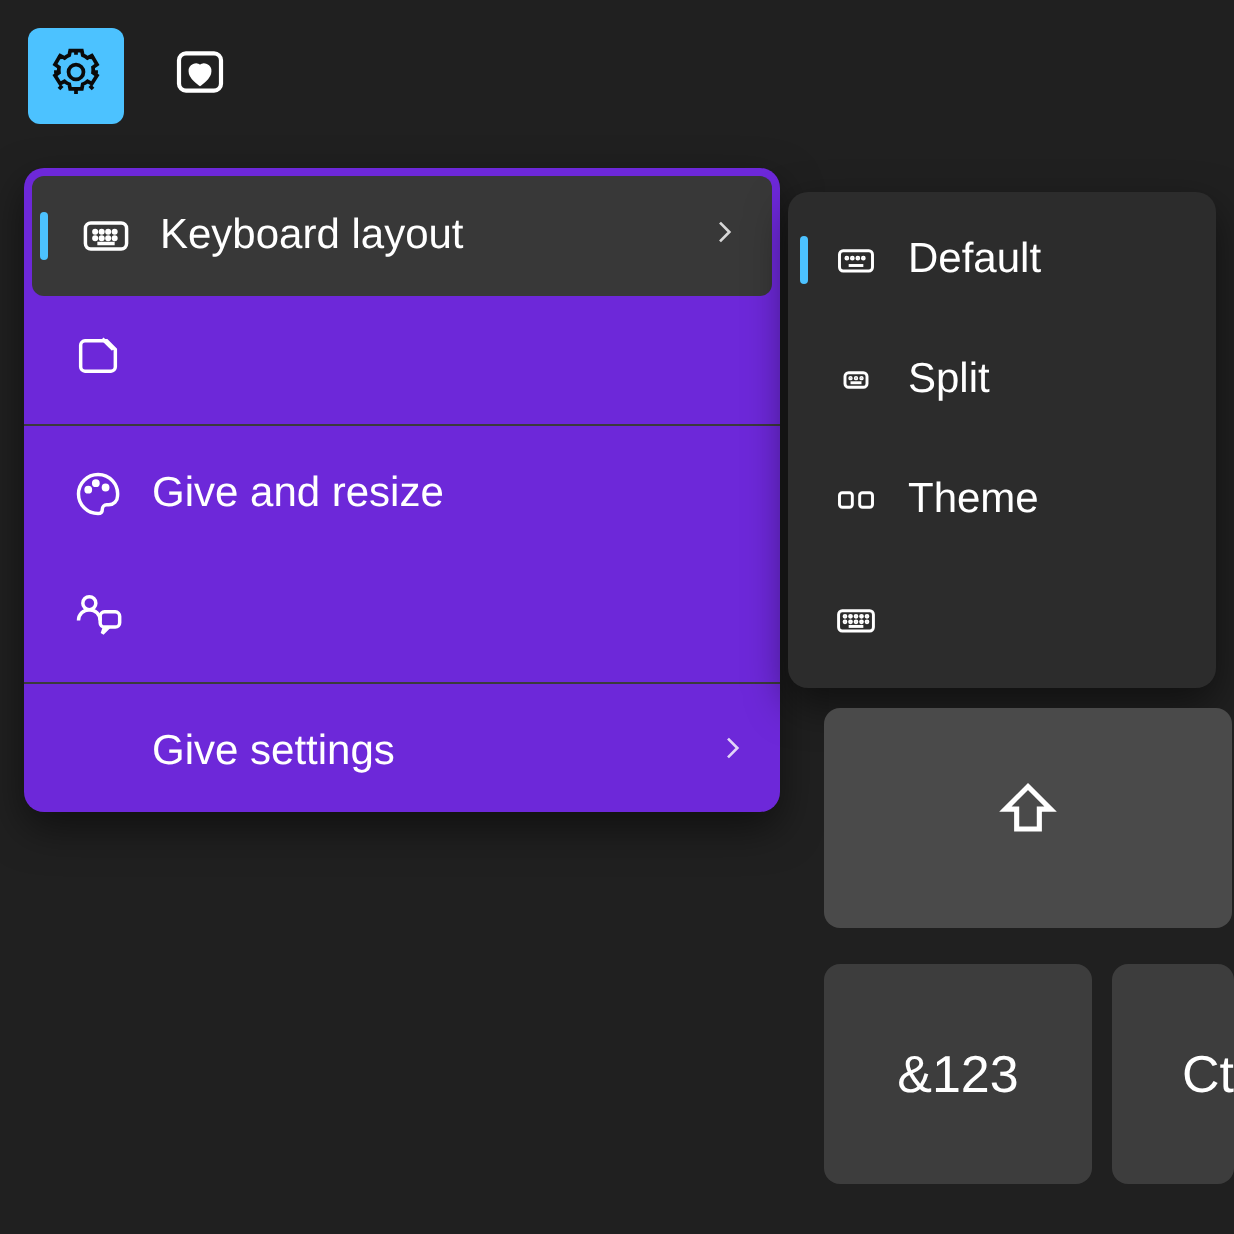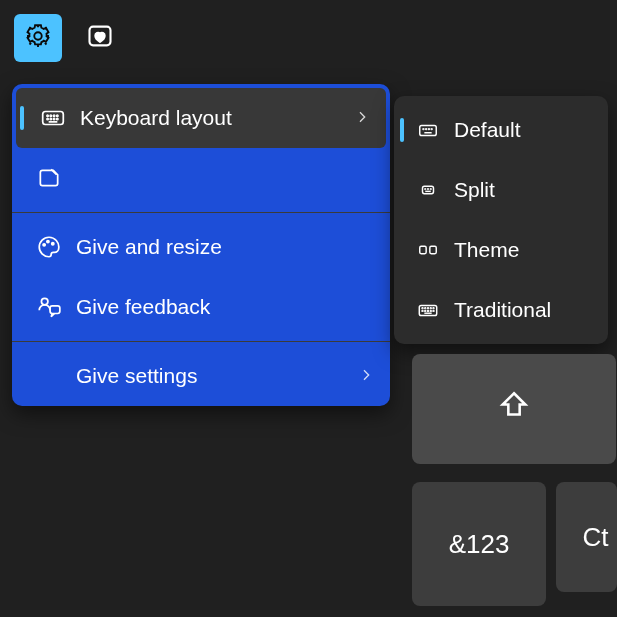--- a/index.html
+++ b/index.html
@@ -28,21 +28,21 @@
   }
   .toolbar-btn.active { background: #4cc2ff; }
   .toolbar-btn.active svg { stroke: #0a0a0a; fill: none; }
   .toolbar-btn svg { stroke: #ffffff; fill: none; }
 
   .menu {
     position: absolute;
     top: 84px;
     left: 12px;
     width: 378px;
-    background: #1d4ed8;
+    background: #6d28d9;
     border-radius: 10px;
     box-shadow: 0 8px 20px rgba(0,0,0,.5);
     overflow: hidden;
   }
   .menu-item {
     display: flex;
     align-items: center;
     height: 60px;
     padding: 0 16px 0 0;
     font-size: 21px;
@@ -103,22 +103,22 @@
     position: absolute;
     background: #4a4a4a;
     border-radius: 8px;
     display: flex;
     align-items: center;
     justify-content: center;
     font-size: 26px;
     color: #fff;
   }
   .key.shift { top: 354px; left: 412px; width: 204px; height: 110px; }
-  .key.sym   { top: 482px; left: 412px; width: 134px; height: 124px; background: #3d3d3d; }
-  .key.ctrl  { top: 482px; left: 556px; width: 61px;  height: 110px; background: #3d3d3d; justify-content: center; padding-left: 18px; }
+  .key.sym   { top: 482px; left: 412px; width: 134px; height: 110px; background: #3d3d3d; }
+  .key.ctrl  { top: 482px; left: 556px; width: 61px;  height: 110px; background: #3d3d3d; justify-content: flex-end; padding-left: 18px; }
 </style>
 </head>
 <body>
 
 <div class="toolbar">
   <div class="toolbar-btn active">
     <span>
       <svg width="28" height="28" viewBox="0 0 24 24" stroke-width="1.6">
         <circle cx="12" cy="12" r="3.2"></circle>
         <path d="M12 2.6v2M12 19.4v2M4.7 4.7l1.4 1.4M17.9 17.9l1.4 1.4M2.6 12h2M19.4 12h2M4.7 19.3l1.4-1.4M17.9 6.1l1.4-1.4"></path>
@@ -189,21 +189,20 @@
   <div class="menu-item">
     <div class="indicator"></div>
     <span class="icon-slot">
       <svg width="26" height="26" viewBox="0 0 24 24" stroke="#fff" stroke-width="1.6" fill="none">
         <circle cx="8" cy="7" r="3"></circle>
         <path d="M13 15a5 5 0 0 0-10 0"></path>
         <rect x="13" y="11" width="9" height="7" rx="2"></rect>
         <path d="M15 18l-1 3 3-3"></path>
       </svg>
     </span>
-    <span class="label">Give feedback</span>
   </div>
 
   <div class="sep"></div>
 
   <div class="menu-item">
     <div class="indicator"></div>
     <span class="icon-slot"></span>
     <span class="label">Give settings</span>
     <span class="chev">
       <svg width="16" height="16" viewBox="0 0 24 24" stroke="#fff" stroke-width="2" fill="none">
@@ -262,21 +261,20 @@
           <circle cx="15" cy="10" r=".5" fill="#fff"></circle>
           <circle cx="18" cy="10" r=".5" fill="#fff"></circle>
         <circle cx="6" cy="13" r=".5" fill="#fff"></circle>
           <circle cx="9" cy="13" r=".5" fill="#fff"></circle>
           <circle cx="12" cy="13" r=".5" fill="#fff"></circle>
           <circle cx="15" cy="13" r=".5" fill="#fff"></circle>
           <circle cx="18" cy="13" r=".5" fill="#fff"></circle>
         <line x1="8" y1="15.5" x2="16" y2="15.5"></line>
       </svg>
     </span>
-    <span class="label">Traditional</span>
   </div>
 </div>
 
 <div class="key shift">
   <span>
     <svg width="34" height="34" viewBox="0 0 24 24" stroke="#fff" stroke-width="1.8" fill="none">
       <path d="M12 3l8 8h-4v7H8v-7H4l8-8Z"></path>
     </svg>
   </span>
 </div>

